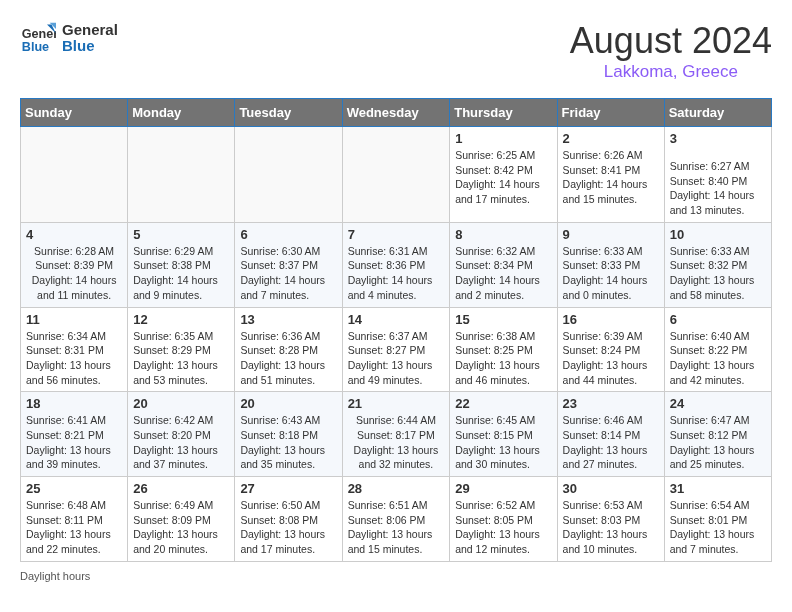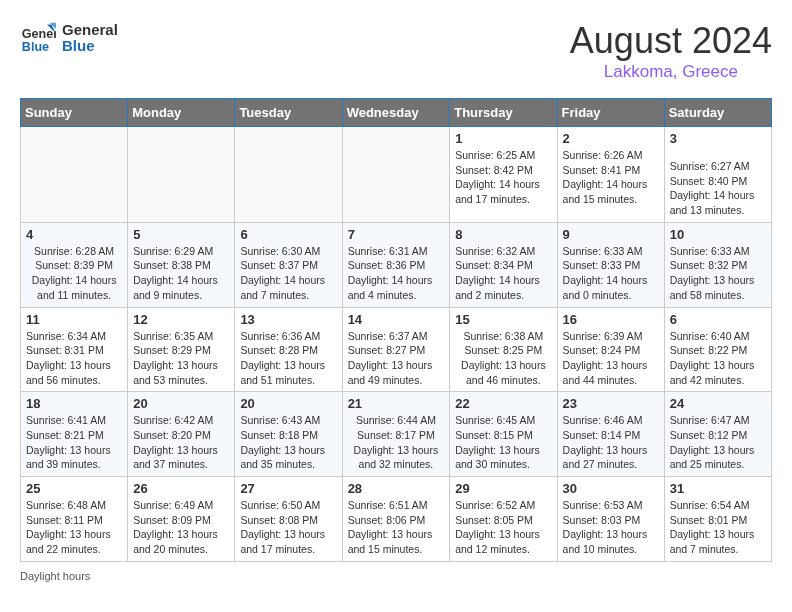--- a/index.html
+++ b/index.html
@@ -205,21 +205,21 @@
 Daylight: 13 hours and 51 minutes.</div>
         </td>
         <td>
           <div class="day-number">14</div>
           <div class="day-info" style="white-space: pre-line;">Sunrise: 6:37 AM
 Sunset: 8:27 PM
 Daylight: 13 hours and 49 minutes.</div>
         </td>
         <td>
           <div class="day-number">15</div>
-          <div class="day-info" style="white-space: pre-line; text-align: center;">Sunrise: 6:38 AM
+          <div class="day-info" style="white-space: pre-line;">Sunrise: 6:38 AM
 Sunset: 8:25 PM
 Daylight: 13 hours and 46 minutes.</div>
         </td>
         <td>
           <div class="day-number">16</div>
           <div class="day-info" style="white-space: pre-line;">Sunrise: 6:39 AM
 Sunset: 8:24 PM
 Daylight: 13 hours and 44 minutes.</div>
         </td>
         <td>

